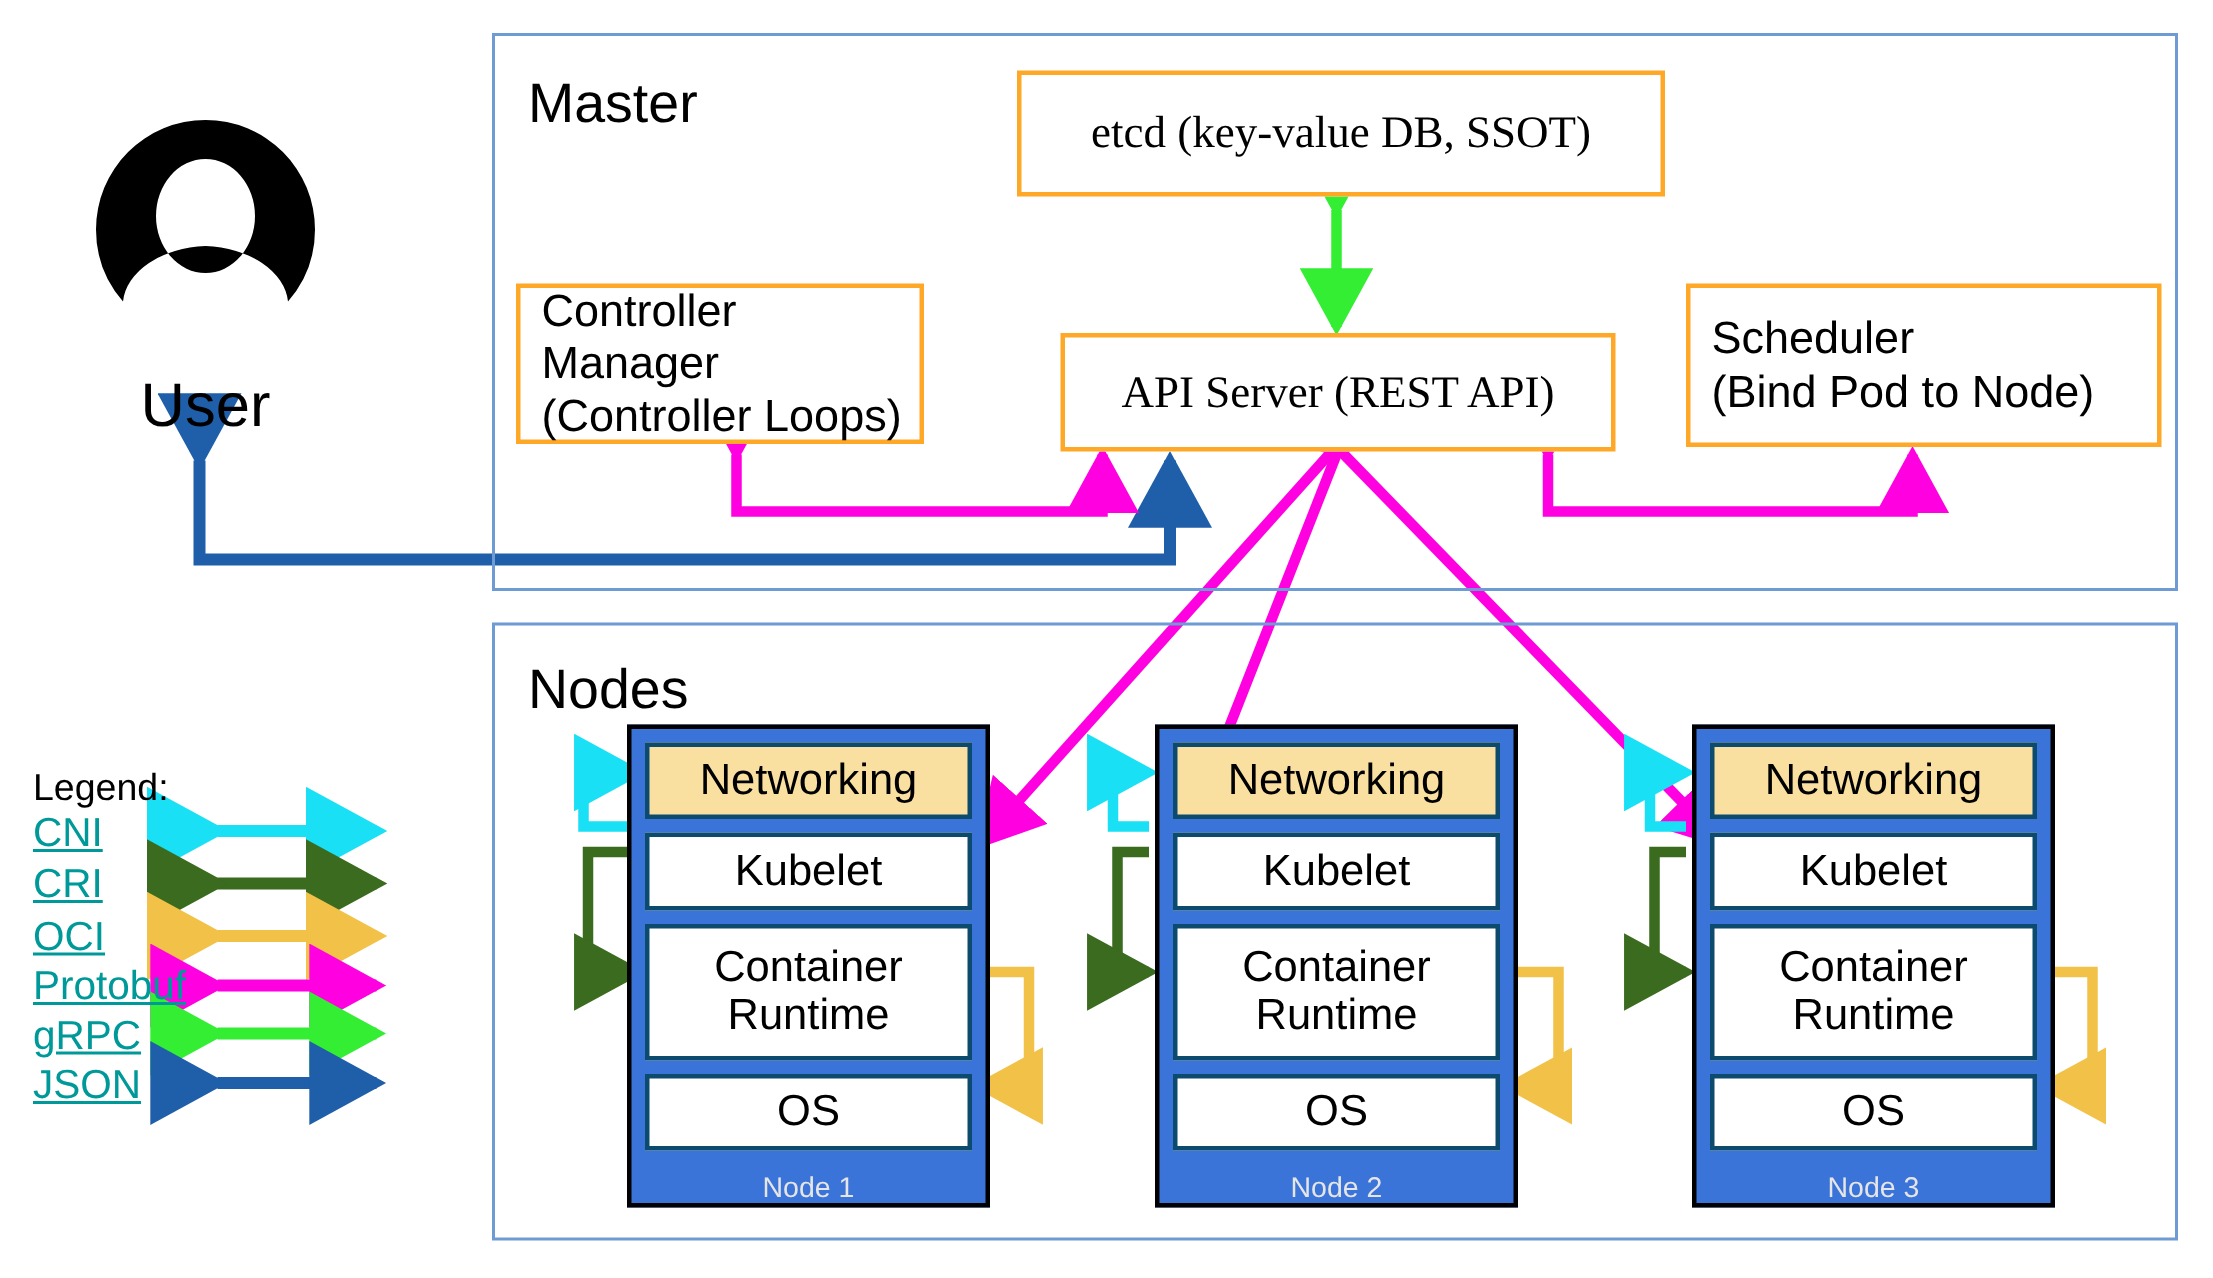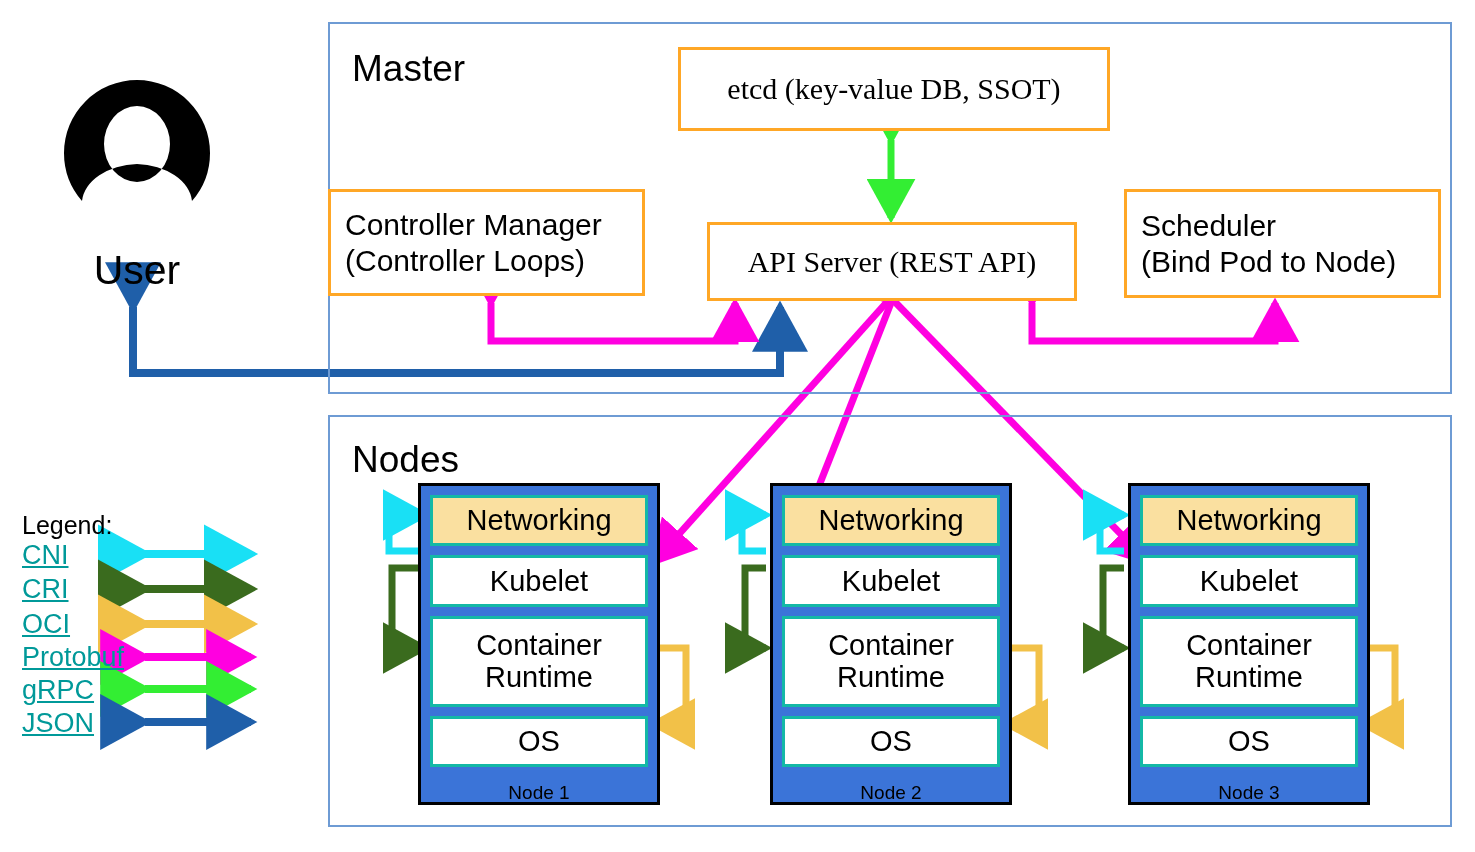--- a/index.html
+++ b/index.html
@@ -60,34 +60,34 @@
   .node-card {
     background: #3B74D8;
     border: 3px solid #000000;
     padding: 9px 9px 0 9px;
     display: flex;
     flex-direction: column;
     gap: 9px;
   }
   .node-layer {
     background: #ffffff;
-    border: 3px solid #14b8a6;
+    border: 3px solid #0c4a6e;
     color: #000000;
     font-size: 29px;
     line-height: 1.12;
     display: flex;
     align-items: center;
     justify-content: center;
     text-align: center;
     white-space: pre-line;
     box-sizing: border-box;
   }
   .node-layer.networking { background: #FAE0A0; }
   .node-name {
-    color: #000000;
+    color: #e5e5e5;
     font-size: 19px;
     text-align: center;
     line-height: 1;
     margin-top: 7px;
   }
 
   
   .user-caption {
     position: absolute;
     color: #000000;
@@ -234,21 +234,21 @@
   </svg>
   <div class="user-caption" style="left:62px; top:250px; width:150px;">User</div>
 
   <div class="abs group-box" style="left:328px; top:22px; width:1124px; height:372px;"></div>
   <div class="group-title" style="left:352px; top:50px;">Master</div>
 
   <div class="abs comp-box center" style="left:678px; top:47px; width:432px; height:84px;">
     <span class="comp-label">etcd (key-value DB, SSOT)</span>
   </div>
 
-  <div class="abs comp-box" style="left:328px; top:189px; width:317px; height:107px;">
+  <div class="abs comp-box" style="left:344px; top:189px; width:272px; height:107px;">
     <span class="comp-label">Controller Manager
 (Controller Loops)</span>
   </div>
 
   <div class="abs comp-box center" style="left:707px; top:222px; width:370px; height:79px;">
     <span class="comp-label">API Server (REST API)</span>
   </div>
 
   <div class="abs comp-box" style="left:1124px; top:189px; width:317px; height:109px;">
     <span class="comp-label">Scheduler

